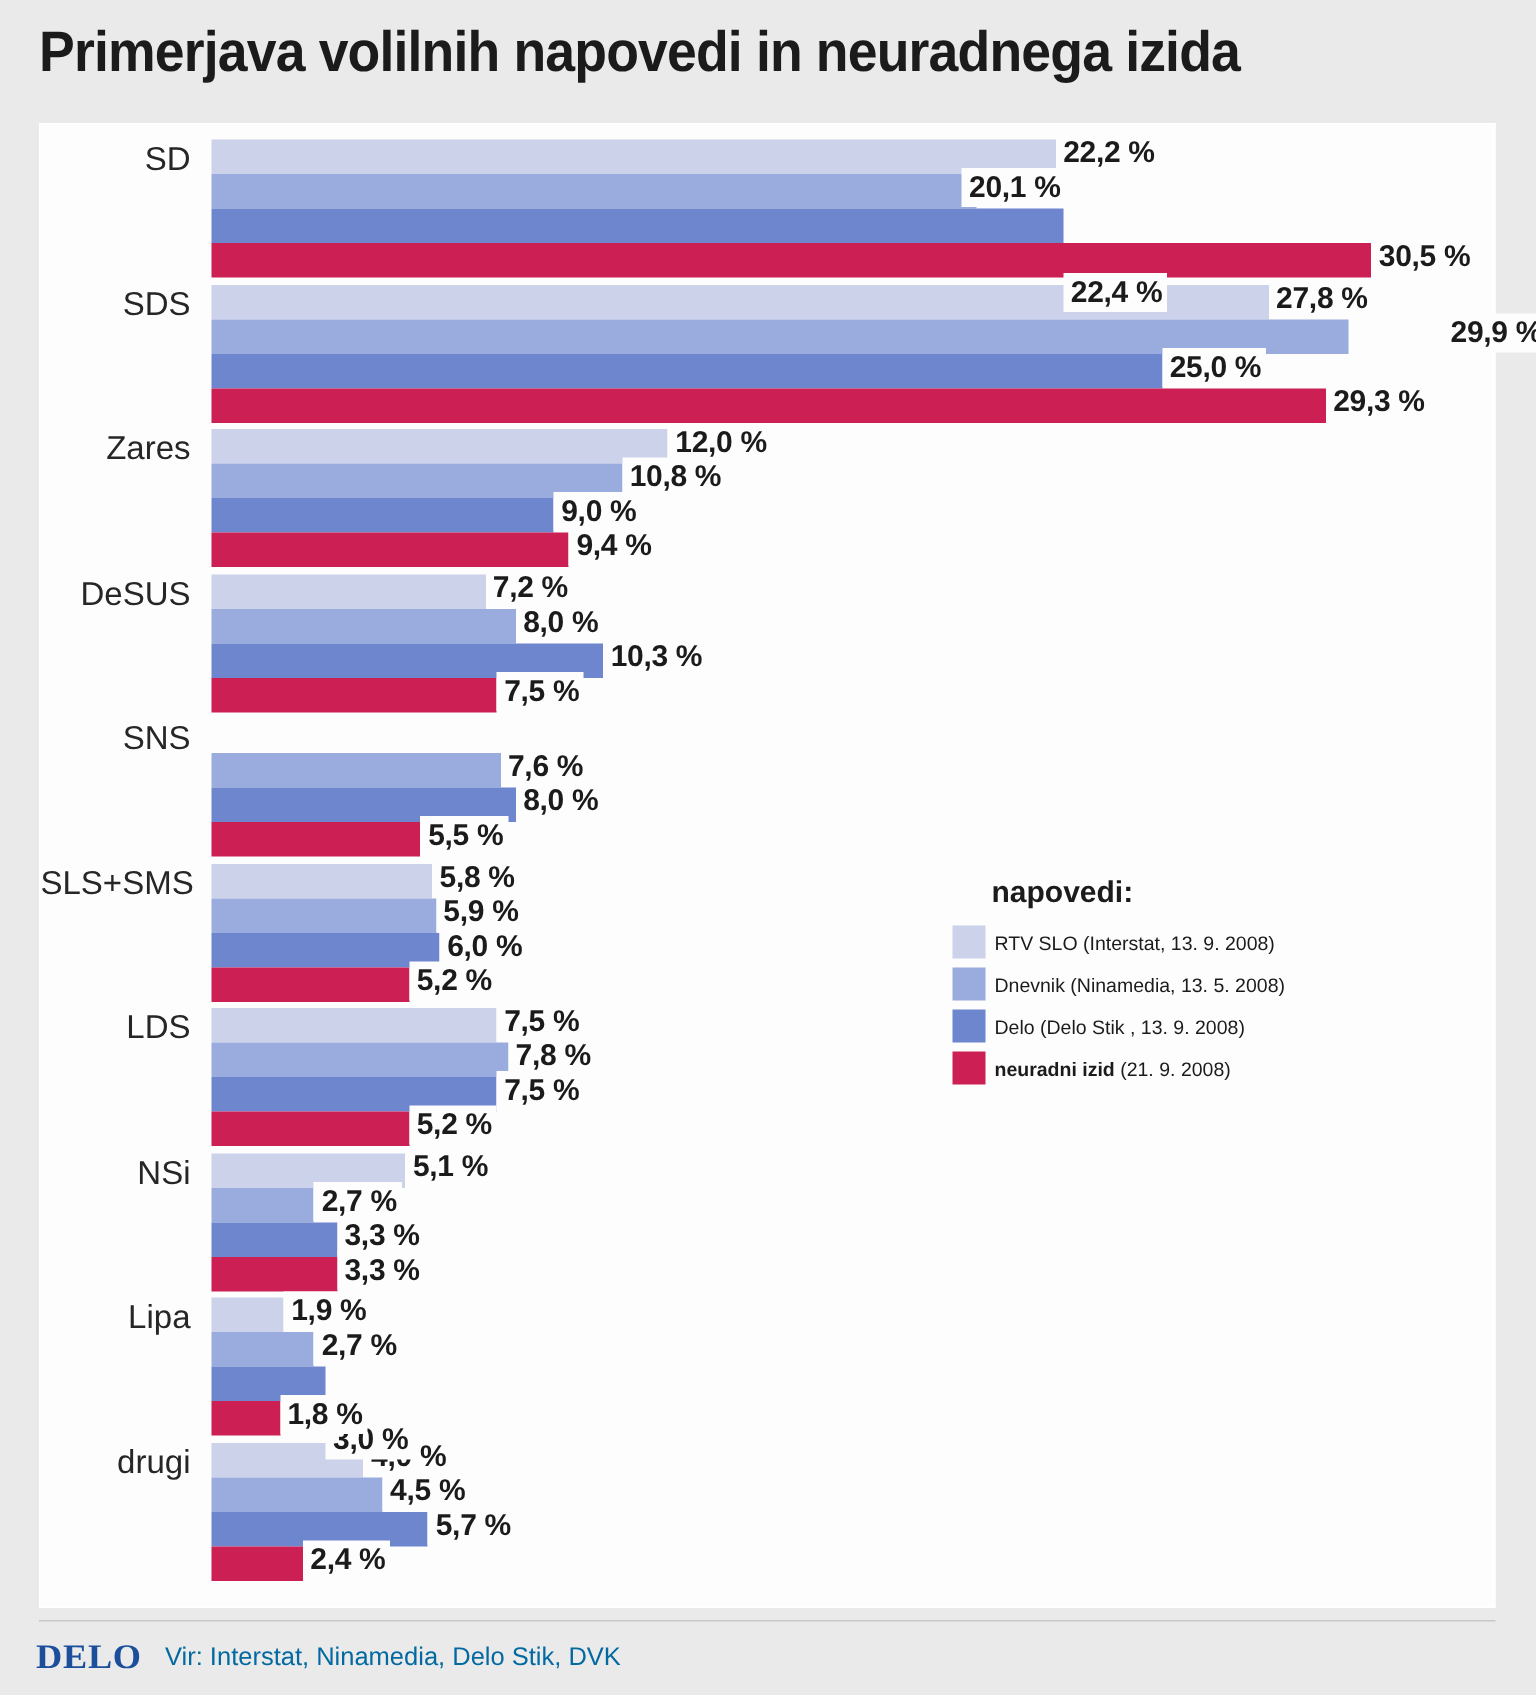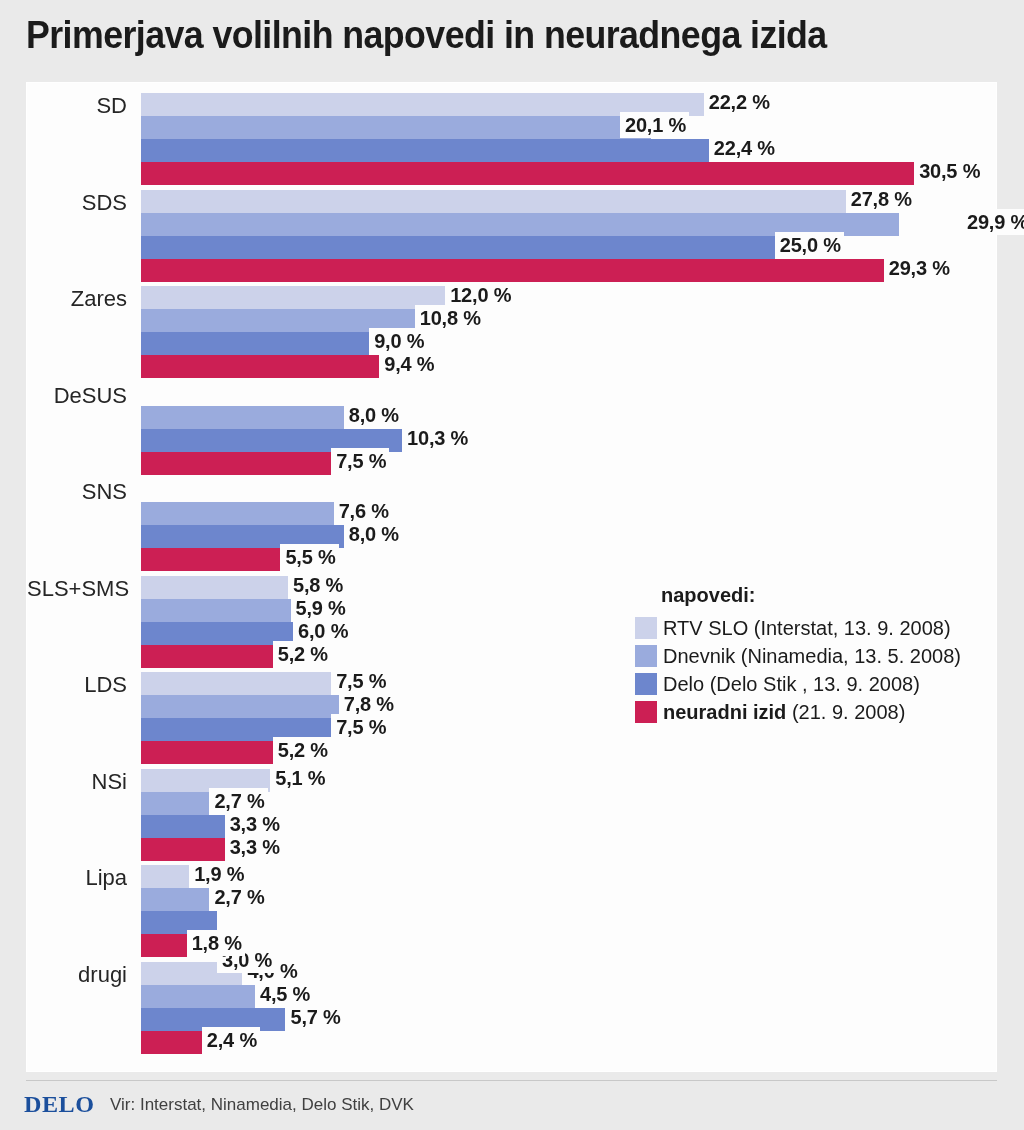--- a/index.html
+++ b/index.html
@@ -111,21 +111,21 @@
     align-items: center;
     height: 28px;
   }
   .legend-swatch {
     width: 22px;
     height: 22px;
     flex: 0 0 auto;
     margin-right: 6px;
   }
   .legend-text {
-    font-size: 20px;
+    font-size: 13px;
     color: #1b1b1b;
     white-space: nowrap;
   }
   .legend-text .lead {
     font-weight: bold;
   }
   
   #footer {
     position: absolute;
     left: 0;
@@ -151,46 +151,46 @@
     color: #1b4f9c;
     letter-spacing: 0.5px;
     transform: scaleX(1.05);
     transform-origin: left center;
   }
   #footer-source {
     position: absolute;
     left: 110px;
     top: 15px;
     font-size: 17px;
-    color: #404040;
+    color: #0369a1;
     white-space: nowrap;
   }
 </style>
 </head>
 <body>
 
 <div id="infographic">
 
   <div id="title">Primerjava volilnih napovedi in neuradnega izida</div>
 
   <div id="chart-panel">
     <div id="plot">
         <div class="group" style="top: 10px; height: 92px;">
           <div class="group-label">SD</div>
           <div class="bar-row" style="top: 0px; width: 857px;">
             <div class="bar" style="width: 562.77px; background: rgb(204, 210, 234);"></div>
             <div class="bar-value" style="left: 562.77px; z-index: 10;">22,2 %</div>
           </div>
           <div class="bar-row" style="top: 23px; width: 857px;">
             <div class="bar" style="width: 509.535px; background: rgb(154, 171, 221);"></div>
-            <div class="bar-value" style="left: 479px; z-index: 11;">20,1 %</div>
+            <div class="bar-value" style="left: 500px; z-index: 11;">20,1 %</div>
           </div>
           <div class="bar-row" style="top: 46px; width: 857px;">
             <div class="bar" style="width: 567.84px; background: rgb(109, 134, 205);"></div>
-            <div class="bar-value" style="left: 567.84px; z-index: 12;">22,4 %</div>
+            <div class="bar-value" style="left: 567.84px; z-index: 12; margin-top: 47px;">22,4 %</div>
           </div>
           <div class="bar-row" style="top: 69px; width: 857px;">
             <div class="bar" style="width: 773.175px; background: rgb(204, 31, 84);"></div>
             <div class="bar-value" style="left: 773.175px; z-index: 13;">30,5 %</div>
           </div>
         </div>
         <div class="group" style="top: 106.5px; height: 92px;">
           <div class="group-label">SDS</div>
           <div class="bar-row" style="top: 0px; width: 857px;">
             <div class="bar" style="width: 704.73px; background: rgb(204, 210, 234);"></div>
@@ -223,20 +223,24 @@
             <div class="bar" style="width: 228.15px; background: rgb(109, 134, 205);"></div>
             <div class="bar-value" style="left: 228.15px; z-index: 12;">9,0 %</div>
           </div>
           <div class="bar-row" style="top: 69px; width: 857px; padding-left: 21px;">
             <div class="bar" style="width: 238.29px; background: rgb(204, 31, 84);"></div>
             <div class="bar-value" style="left: 238.29px; z-index: 13;">9,4 %</div>
           </div>
         </div>
         <div class="group" style="top: 299.5px; height: 92px;">
           <div class="group-label">DeSUS</div>
+          <div class="bar-row" style="top: 0px; width: 857px;">
+            <div class="bar" style="width: 182.52px; background: rgb(204, 210, 234);"></div>
+            <div class="bar-value" style="left: 182.52px; z-index: 10;">7,2 %</div>
+          </div>
           <div class="bar-row" style="top: 23px; width: 857px;">
             <div class="bar" style="width: 202.8px; background: rgb(154, 171, 221);"></div>
             <div class="bar-value" style="left: 202.8px; z-index: 11;">8,0 %</div>
           </div>
           <div class="bar-row" style="top: 46px; width: 857px;">
             <div class="bar" style="width: 261.105px; background: rgb(109, 134, 205);"></div>
             <div class="bar-value" style="left: 261.105px; z-index: 12; text-align: right;">10,3 %</div>
           </div>
           <div class="bar-row" style="top: 69px; width: 857px;">
             <div class="bar" style="width: 190.125px; background: rgb(204, 31, 84);"></div>

